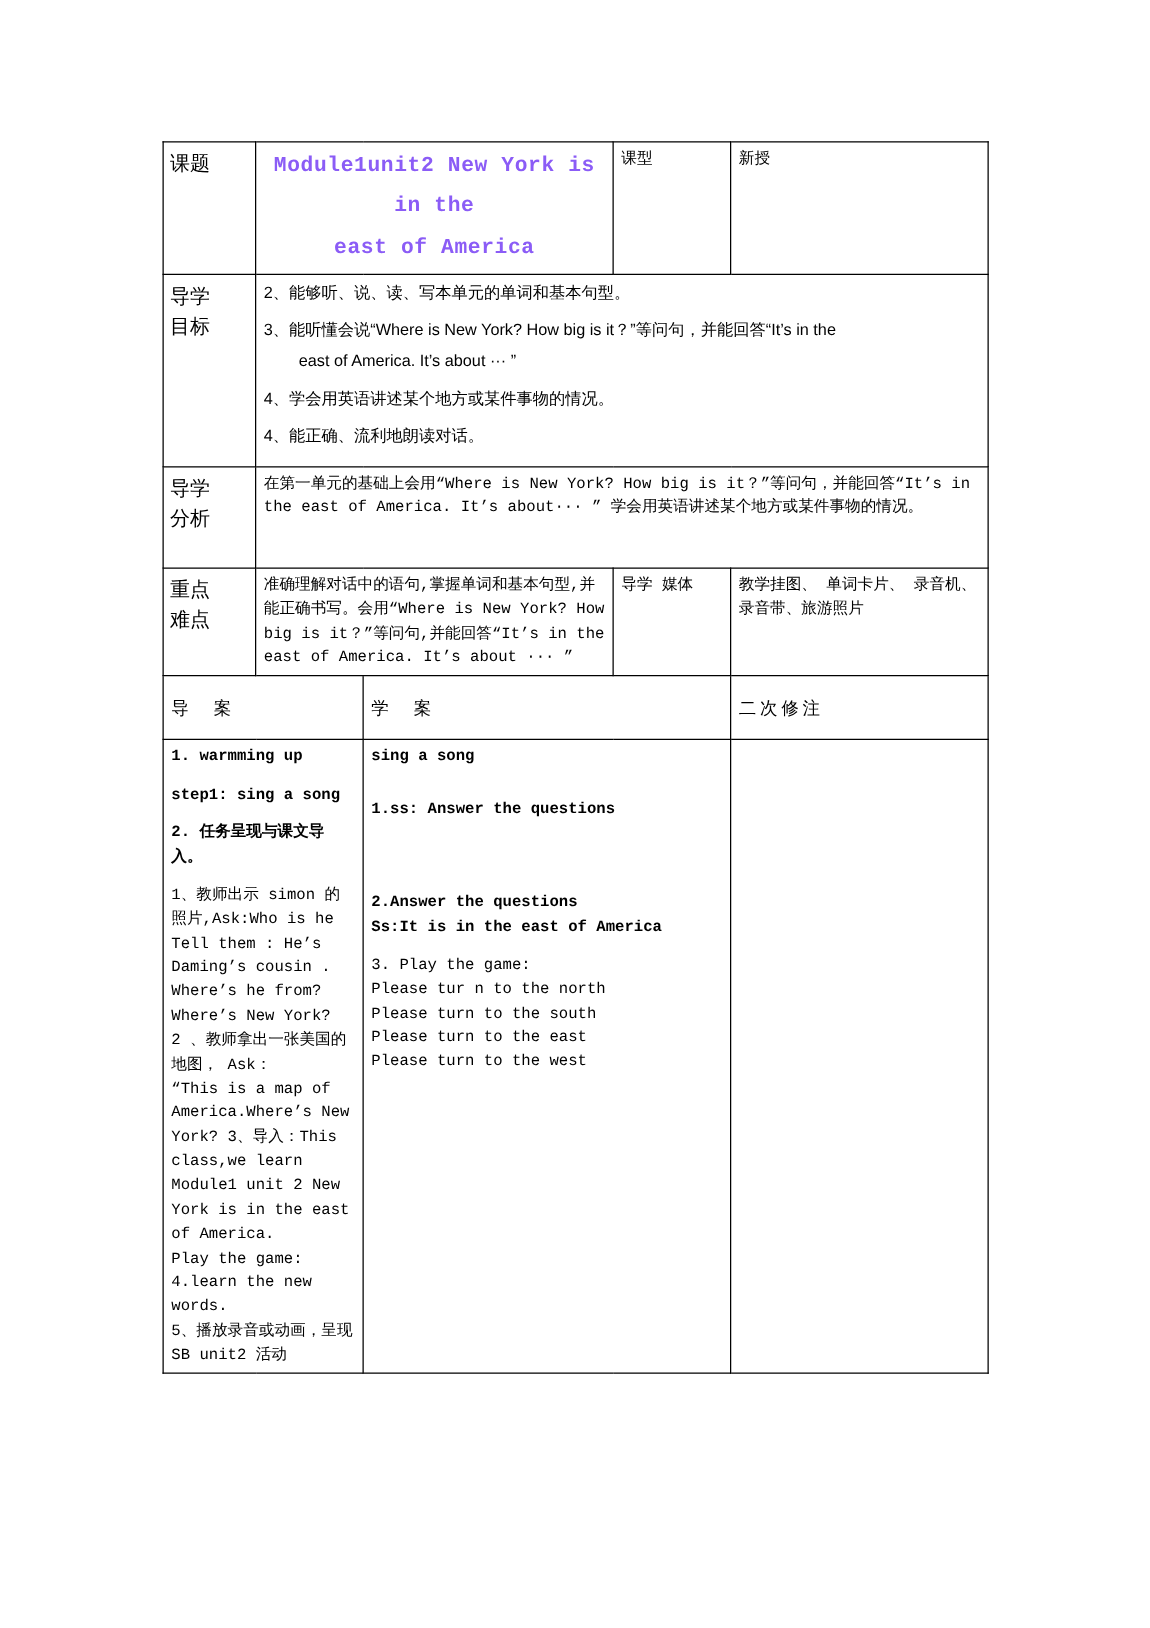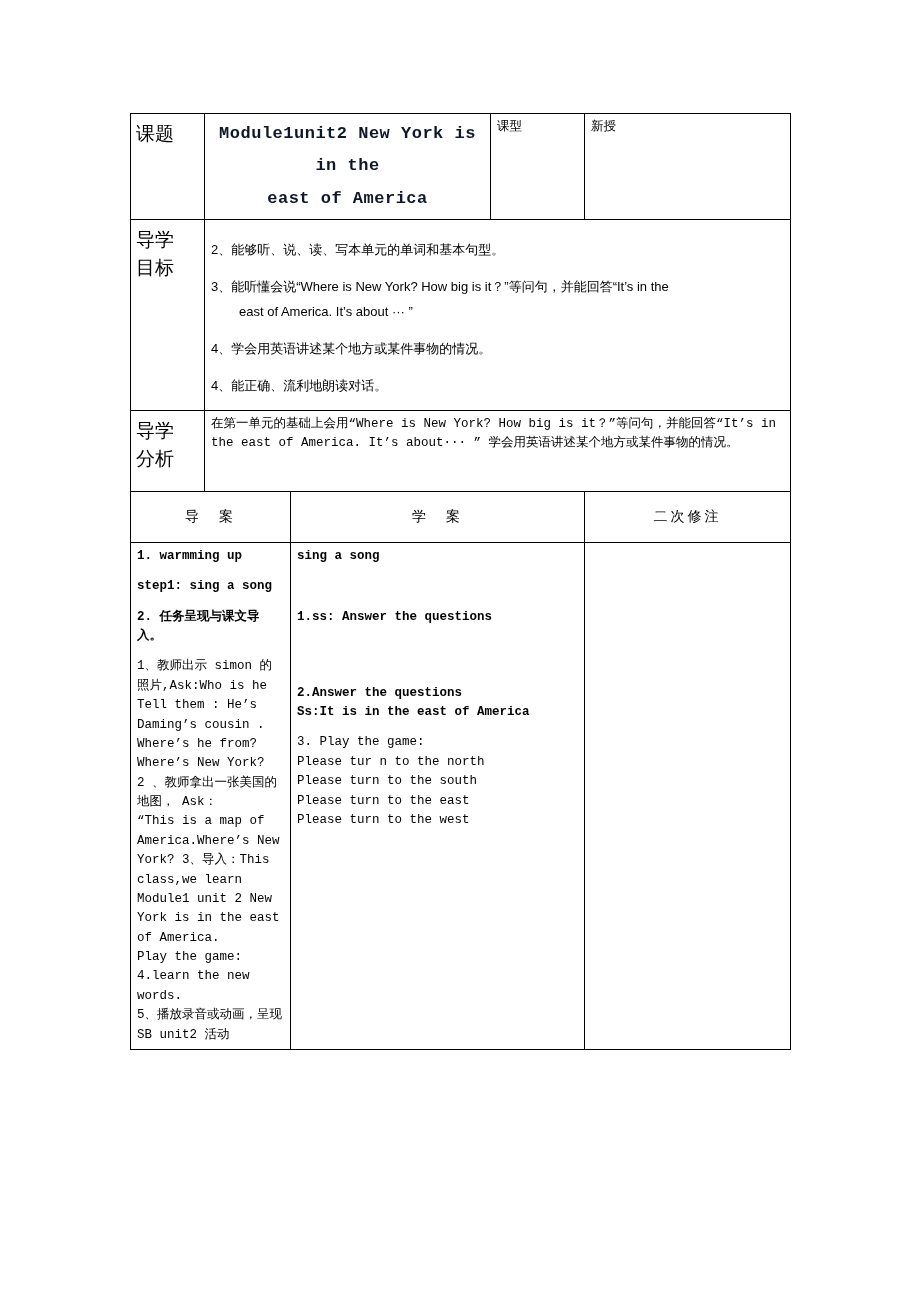--- a/index.html
+++ b/index.html
@@ -31,49 +31,49 @@
     border: 1px solid #000000;
     vertical-align: top;
     padding: 4px 6px;
     font-family: "Liberation Mono", monospace;
     font-size: 12.5px;
     line-height: 1.55;
   }
   td.label-cell {
     width: 74px;
     font-family: Liberation Serif, serif;
-    font-size: 19px;
+    font-size: 16px;
     line-height: 1.5;
     padding: 6px 5px;
     white-space: pre-line;
   }
   .title-cell {
     text-align: center;
     vertical-align: middle;
     padding: 8px 6px;
   }
   .title-text {
-    color: #0f172a;
+    color: #8b5cf6;
     font-family: "Liberation Mono", monospace;
     font-size: 17px;
     font-weight: bold;
     line-height: 1.9;
     letter-spacing: 0.5px;
   }
   .centered-mid {
     vertical-align: middle;
     font-family: "Liberation Sans", sans-serif;
     font-size: 13px;
   }
   .cn {
     font-family: "Liberation Sans", sans-serif;
     font-size: 13px;
   }
   .goals-cell p {
-    margin: 16px 0 9px 0;
+    margin: 0 0 9px 0;
     font-family: "Liberation Sans", sans-serif;
     font-size: 13px;
     line-height: 1.6;
   }
   .goals-cell p.indent {
     margin-left: 28px;
     margin-top: -4px;
   }
   .analysis-cell {
     font-family: "Liberation Sans", sans-serif;
@@ -109,21 +109,21 @@
     line-height: 1.85;
     white-space: pre;
   }
   .board-title {
     text-align: center;
   }
   .board-indent {
     padding-left: 72px;
   }
   .sec-head td {
-    text-align: center;
+    text-align: left;
     vertical-align: middle;
     font-family: "Liberation Sans", sans-serif;
     font-size: 14px;
     height: 42px;
     letter-spacing: 3px;
     margin-top: 28px;
   }
   .body-cell {
     padding: 8px 7px 8px 7px;
     font-family: "Liberation Mono", monospace;
@@ -179,20 +179,28 @@
         <p>4、能正确、流利地朗读对话。</p>
       </td>
     </tr>
 
     <tr>
       <td class="label-cell">导学
 分析</td>
       <td class="analysis-cell" colspan="4">在第一单元的基础上会用“Where is New York? How big is it？”等问句，并能回答“It’s in the east of America. It’s about··· ”    学会用英语讲述某个地方或某件事物的情况。</td>
     </tr>
 
+    <tr>
+      <td class="label-cell">重点
+难点</td>
+      <td class="key-cell" colspan="2">准确理解对话中的语句,掌握单词和基本句型,并能正确书写。会用“Where is New York? How big is it？”等问句,并能回答“It’s in the east of America. It’s about ··· ”</td>
+      <td class="media-cell">导学
+媒体</td>
+      <td class="tools-cell">教学挂图、 单词卡片、 录音机、录音带、旅游照片</td>
+    </tr>
 
 
     <tr class="sec-head">
       <td colspan="2">导　案</td>
       <td colspan="2">学　案</td>
       <td>二次修注</td>
     </tr>
 
     <tr>
       <td class="body-cell" colspan="2">
@@ -203,21 +211,21 @@
 Tell them : He’s Daming’s cousin .
 Where’s he from?  Where’s New York?
 2 、教师拿出一张美国的地图， Ask：
 “This is a map of America.Where’s New York? 3、导入：This class,we learn Module1 unit 2 New York is in the east of America.
 Play the game:</p>
         <p class="tight spaced">4.learn the new words.</p>
         <p class="tight">5、播放录音或动画，呈现 SB unit2 活动</p>
       </td>
       <td class="body-cell" colspan="2">
         <p class="blk">sing a song</p>
-        <p class="blk" style="margin-top:42px;">1.ss: Answer the questions</p>
+        <p class="blk" style="margin-top:22px;">1.ss: Answer the questions</p>
         <p class="blk" style="margin-top:56px;">2.Answer the  questions
    Ss:It is in the east of America</p>
         <p class="tight">3. Play the game:
 Please tur n to the north
 Please  turn  to  the  south
 Please  turn  to  the  east
 Please turn to the  west</p>
       </td>
       <td class="body-cell"></td>
     </tr>

